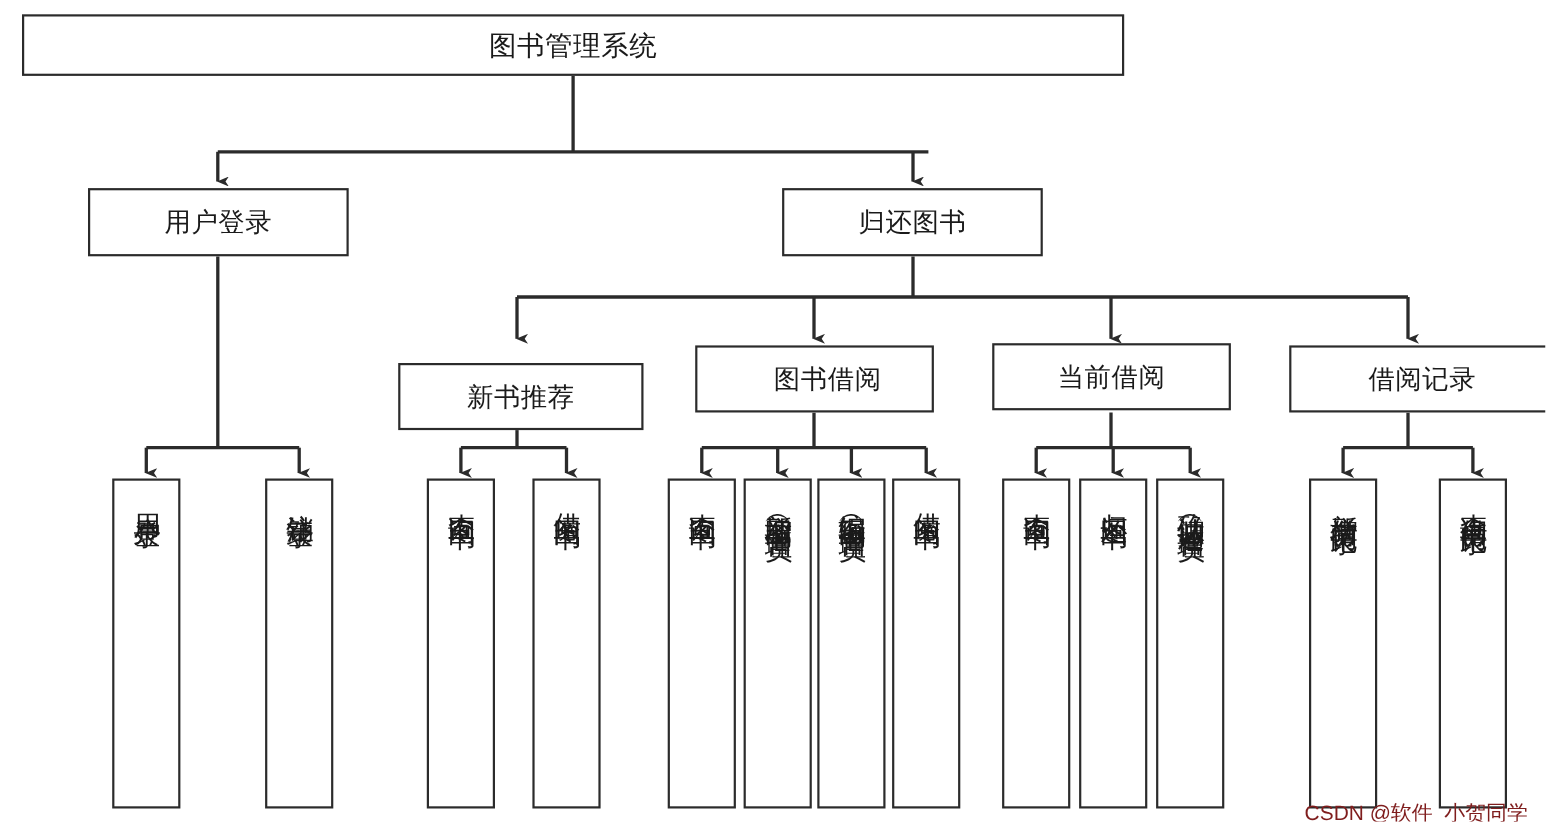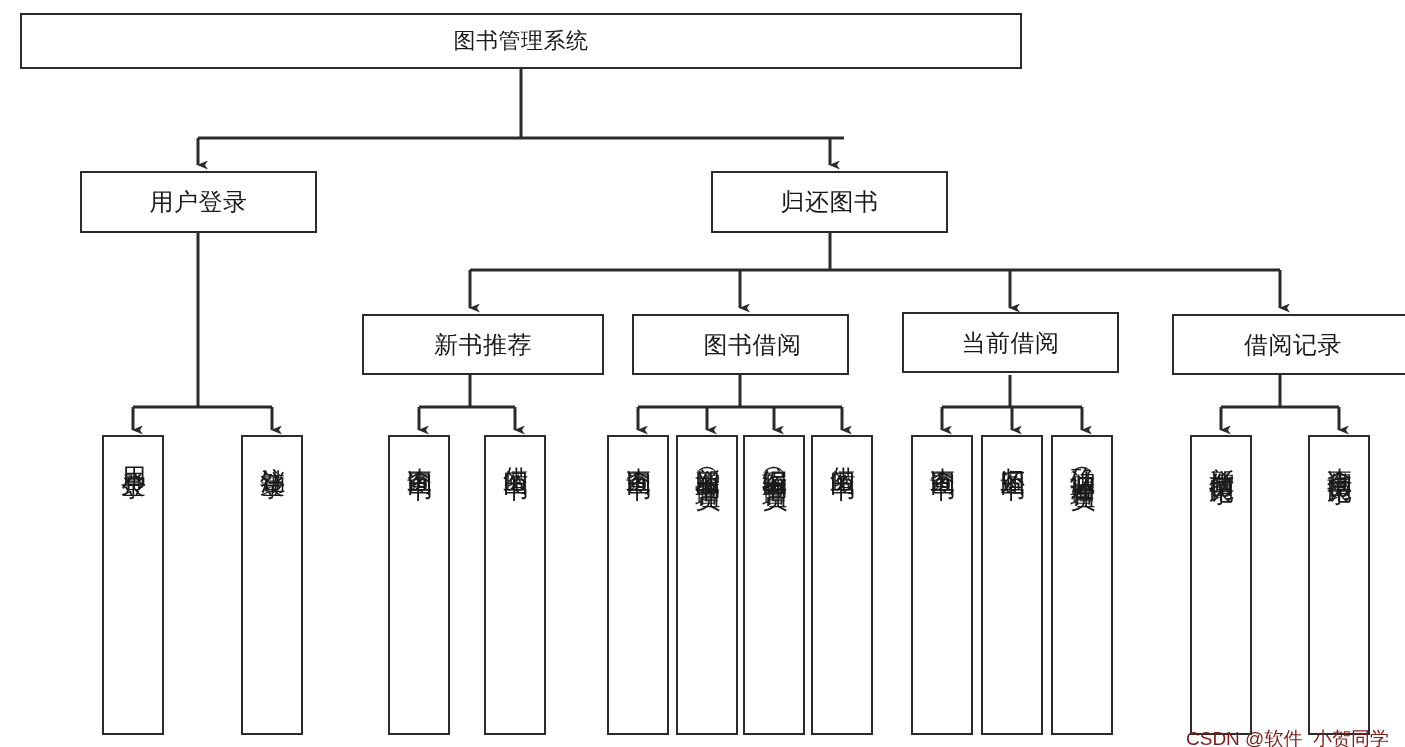--- a/index.html
+++ b/index.html
@@ -37,21 +37,21 @@
     z-index: 2;
   }
   .node-label {
     display: block;
     text-align: center;
     letter-spacing: 0.5px;
     color: #1a1a1a;
   }
   
   .level-root .node-label {
-    font-size: 22px;
+    font-size: 25px;
   }
   
   .level-1 .node-label,
   .level-2 .node-label {
     font-size: 24px;
   }
   
   .level-3 {
     align-items: flex-start;
     justify-content: center;
@@ -136,21 +136,21 @@
   </div>
 
   <div class="node level-1" style="left: 80px; top: 171px; width: 237px; height: 62px;">
     <span class="node-label">用户登录</span>
   </div>
 
   <div class="node level-1" style="left: 711px; top: 171px; width: 237px; height: 62px;">
     <span class="node-label">归还图书</span>
   </div>
 
-  <div class="node level-2" style="left: 362px; top: 314px; width: 242px; height: 61px;">
+  <div class="node level-2" style="left: 362px; top: 330px; width: 223px; height: 61px;">
     <span class="node-label">新书推荐</span>
   </div>
 
   <div class="node level-2" style="left: 632px; top: 314px; width: 217px; height: 61px; padding-left: 24px;">
     <span class="node-label">图书借阅</span>
   </div>
 
   <div class="node level-2" style="left: 902px; top: 312px; width: 217px; height: 61px; justify-content: center;">
     <span class="node-label">当前借阅</span>
   </div>

